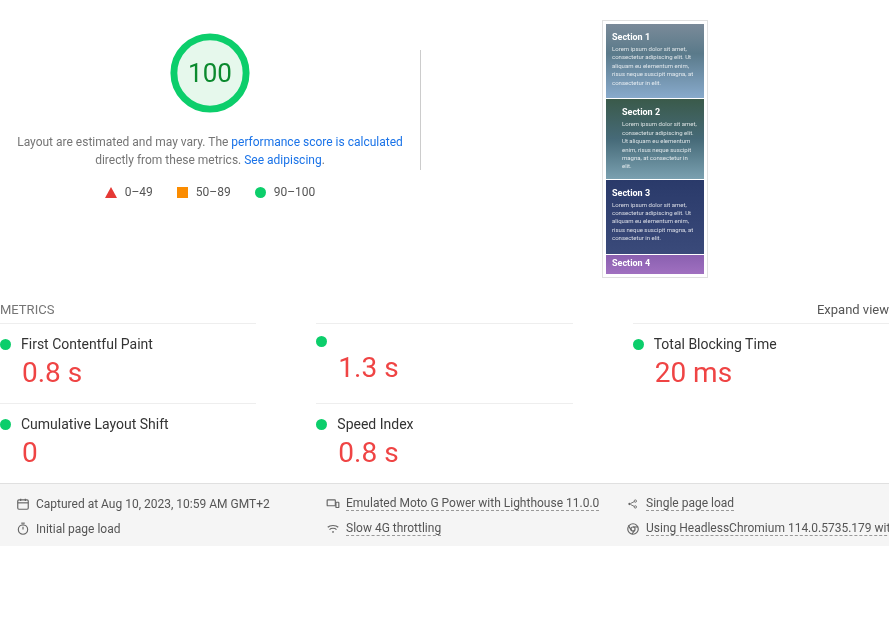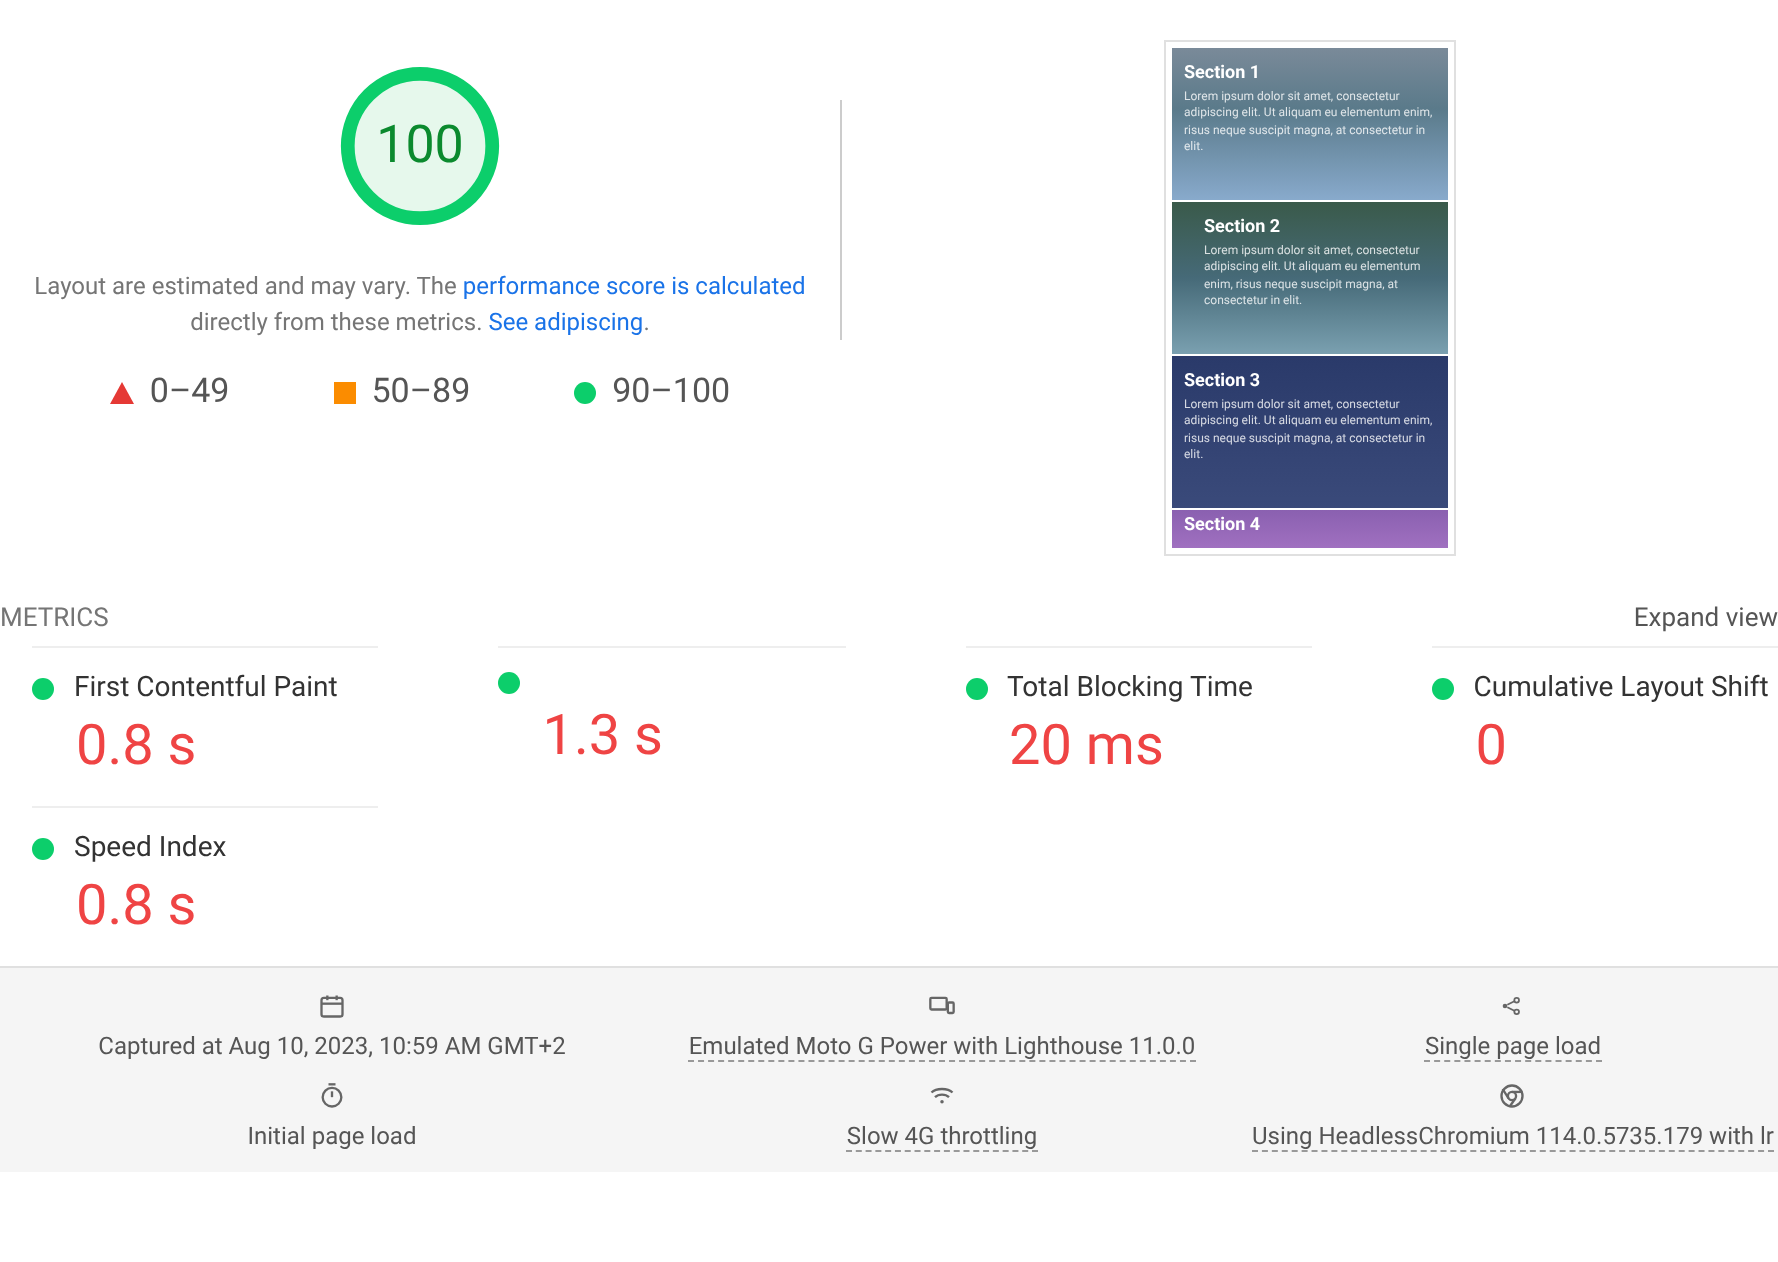--- a/index.html
+++ b/index.html
@@ -57,38 +57,38 @@
   }
   .disclaimer {
     font-size: 12px;
     color: #757575;
     margin-top: 14px;
     line-height: 1.5;
   }
   .disclaimer a { color: #1a73e8; text-decoration: none; text-align: center; }
   .legend {
     margin-top: 16px;
-    font-size: 17px;
+    font-size: 12px;
     color: #555;
     display: flex;
     justify-content: center;
-    gap: 52px;
+    gap: 24px;
     align-items: center;
   }
   .legend-item { display: flex; align-items: center; gap: 8px; }
   .tri-red {
     width: 0; height: 0;
     border-left: 6px solid transparent;
     border-right: 6px solid transparent;
     border-bottom: 11px solid #e53935;
   }
   .sq-orange { width: 11px; height: 11px; background: #fb8c00; }
   .circ-green { width: 11px; height: 11px; border-radius: 50%; background: #0cce6b; }
   .thumb {
-    width: 146px;
+    width: 106px;
     border: 1px solid #e0e0e0;
     padding: 3px;
     background: #fff;
     display: flex;
     flex-direction: column;
     gap: 1px;
     overflow: hidden;
     height: 258px;
   }
   .thumb-sec {
@@ -107,23 +107,22 @@
   .section-header {
     display: flex;
     justify-content: space-between;
     align-items: center;
     padding: 4px 0 6px 0;
     font-size: 13px;
     color: #757575;
   }
   .metrics-grid {
     display: grid;
-    grid-template-columns: 1fr 1fr 1fr 1fr;
+    grid-template-columns: 1fr 1fr 1fr;
     column-gap: 60px;
-    margin-left: 16px;
   }
   .metric {
     border-top: 1px solid #eee;
     padding: 12px 0 14px 0;
   }
   .metric-row1 {
     display: flex;
     align-items: center;
     gap: 10px;
     font-size: 14px;
@@ -148,21 +147,20 @@
     display: grid;
     grid-template-columns: 300px 290px 1fr;
     row-gap: 10px;
     column-gap: 10px;
   }
   .foot-item {
     display: flex;
     align-items: center;
     gap: 6px;
     white-space: nowrap;
-    flex-direction: column;
   }
   .foot-item .underline { border-bottom: 1px dashed #999; }
   .ico {
     width: 14px; height: 14px; flex: 0 0 14px; color: #666;
   }
   .expand {
     color: #555;
     font-size: 13px;
   }
 </style>

